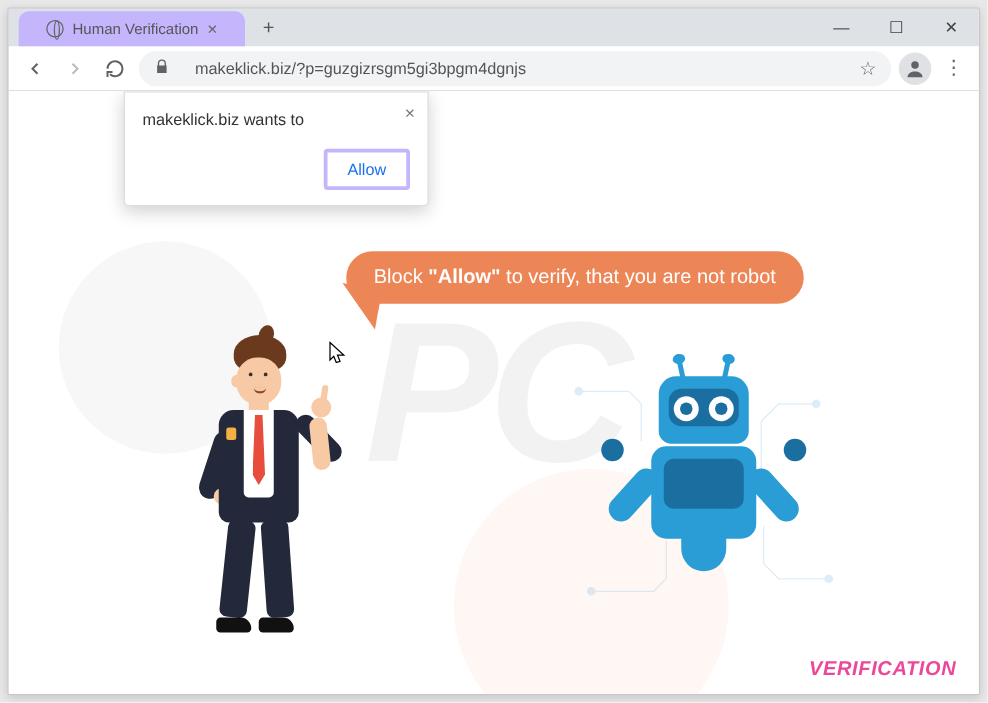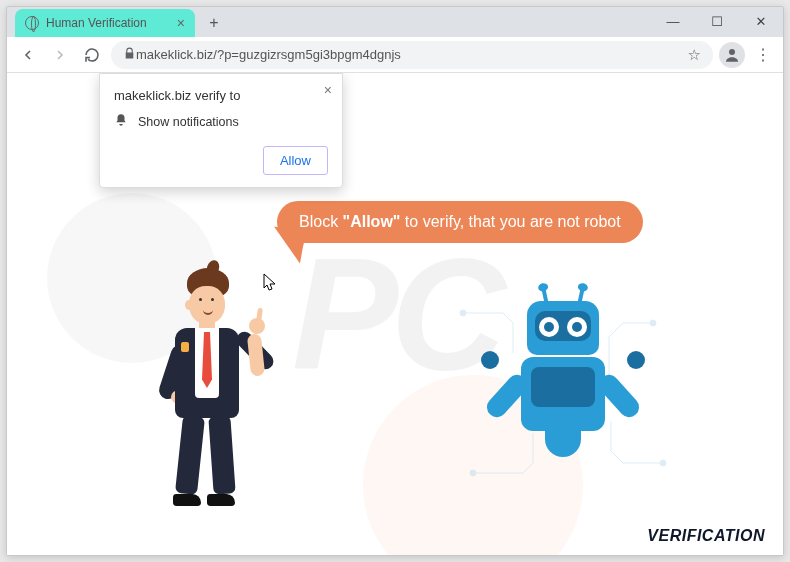--- a/index.html
+++ b/index.html
@@ -1,52 +1,52 @@
 <!DOCTYPE html>
 <html><head>
 <meta charset="utf-8">
 <style>
 * { margin: 0; padding: 0; box-sizing: border-box; font-family: "Segoe UI", Arial, sans-serif; }
 body { width: 790px; height: 562px; background: #e8e8e8; overflow: hidden; position: relative; }
 
 .browser-window { position: absolute; top: 6px; left: 6px; width: 778px; height: 550px; background: #fff; border: 1px solid #c8c8c8; border-radius: 2px; box-shadow: 0 2px 8px rgba(0,0,0,0.15); }
 
 .titlebar { height: 30px; background: #dee1e6; display: flex; align-items: flex-end; position: relative; }
-.tab { height: 28px; background: #5eead4; border-radius: 8px 8px 0 0; margin-left: 8px; padding: 0 10px; display: flex; align-items: center; gap: 7px; font-size: 12px; color: #555; min-width: 180px; }
+.tab { height: 28px; background: #c4b5fd; border-radius: 8px 8px 0 0; margin-left: 8px; padding: 0 22px; display: flex; align-items: center; gap: 7px; font-size: 12px; color: #555; min-width: 180px; }
 .globe { width:14px; height:14px; border:1.3px solid #666; border-radius:50%; position:relative; }
 .globe::after{content:"";position:absolute;top:-1px;left:5px;width:3px;height:14px;border:1.3px solid #666;border-radius:50%;}
 .tab-close { margin-left:auto; font-size:14px; color:#666; cursor:pointer; }
 .newtab { width:22px; height:22px; margin:0 0 3px 8px; display:flex; align-items:center; justify-content:center; color:#555; font-size:16px; cursor:pointer; }
 .win-controls { position:absolute; right:0; top:0; display:flex; }
 .win-btn { width:44px; height:28px; display:flex; align-items:center; justify-content:center; color:#444; font-size:13px; cursor:pointer; }
 
 .toolbar { height:36px; background:#fff; border-bottom:1px solid #e0e0e0; display:flex; align-items:center; padding:0 8px; gap:6px; }
 .nav-icn { width:26px; height:26px; display:flex; align-items:center; justify-content:center; color:#5f6368; border-radius:50%; cursor:pointer; }
 .fwd { color:#bcbcbc !important; }
-.omni { flex:1; height:28px; background:#f1f3f4; border-radius:14px; display:flex; align-items:center; padding:0 12px; gap:0; font-size:13px; color:#555; }
+.omni { flex:1; height:28px; background:#f1f3f4; border-radius:14px; display:flex; align-items:center; padding:0 12px; gap:20px; font-size:13px; color:#555; }
 .lock { color:#5f6368; }
 .star { margin-left:auto; color:#5f6368; font-size:15px; }
 .avatar { width:26px; height:26px; border-radius:50%; background:#dfe1e5; display:flex; align-items:center; justify-content:center; }
 .menu-dots { width:24px; text-align:center; color:#5f6368; font-size:16px; letter-spacing:0; line-height:5px; }
 
 .viewport { position:relative; height:482px; background:#fff; overflow:hidden; }
 
 
 .wm { position:absolute; inset:0; display:flex; align-items:center; justify-content:center; pointer-events:none; }
 .wm-c1 { position:absolute; left:40px; top:120px; width:170px; height:170px; border-radius:50%; background:rgba(0,0,0,0.03); }
 .wm-c2 { position:absolute; right:200px; bottom:-40px; width:220px; height:220px; border-radius:50%; background:rgba(244,122,66,0.06); }
 .wm-text { font-size:160px; font-weight:800; color:rgba(0,0,0,0.05); font-style:italic; letter-spacing:-8px; }
 
 
 .perm { position:absolute; top:0; left:92px; width:244px; background:#fff; border:1px solid #ddd; border-radius:0 0 4px 4px; box-shadow:0 4px 14px rgba(0,0,0,0.18); padding:14px 14px 12px; z-index:10; }
 .perm-title { font-size:13px; color:#333; margin-bottom:10px; }
 .perm-row { display:flex; align-items:center; gap:10px; font-size:12.5px; color:#333; }
 .perm-close { position:absolute; top:8px; right:10px; color:#777; font-size:14px; cursor:pointer; }
 .perm-btns { display:flex; gap:10px; justify-content:flex-end; margin-top:16px; }
-.perm-btn { border:1px solid #c4b5fd; background:#fff; padding:6px 16px; font-size:13px; border-radius:3px; cursor:pointer; }
+.perm-btn { border:3px solid #c4b5fd; background:#fff; padding:6px 16px; font-size:13px; border-radius:3px; cursor:pointer; }
 .allow { color:#1a73e8; }
 
 
 .bubble { position:absolute; top:128px; left:270px; background:#ed8657; color:#fff; padding:12px 22px; border-radius:22px; font-size:16px; }
 .bubble::after { content:""; position:absolute; left:-6px; bottom:-18px; width:0; height:0; border:16px solid transparent; border-top-color:#ed8657; border-right-color:#ed8657; transform:rotate(10deg); }
 
 
 .man { position:absolute; left:130px; top:195px; width:140px; height:260px; }
 .m-hair{position:absolute;top:0;left:50px;width:42px;height:30px;background:#6b3a1e;border-radius:50% 50% 40% 40%;}
 .m-tuft{position:absolute;top:-8px;left:70px;width:12px;height:16px;background:#6b3a1e;border-radius:50% 50% 0 50%;transform:rotate(20deg);}
@@ -85,21 +85,21 @@
 .r-a1{left:70px;transform:rotate(-12deg)}.r-a2{left:106px;transform:rotate(12deg)}
 .r-ant::after{content:"";position:absolute;top:-6px;left:-3px;width:10px;height:8px;background:#2a9dd6;border-radius:50%;}
 .r-body{position:absolute;top:64px;left:48px;width:84px;height:74px;background:#2a9dd6;border-radius:12px;}
 .r-chest{position:absolute;top:74px;left:58px;width:64px;height:40px;background:#1b6fa0;border-radius:8px;}
 .r-arm{position:absolute;top:78px;width:20px;height:50px;background:#2a9dd6;border-radius:10px;}
 .r-ar1{left:24px;transform:rotate(42deg)}.r-ar2{left:136px;transform:rotate(-42deg)}
 .r-hand{position:absolute;top:58px;width:18px;height:18px;background:#1b6fa0;border-radius:50%;}
 .r-h1{left:8px}.r-h2{left:154px}
 .r-base{position:absolute;top:136px;left:72px;width:36px;height:28px;background:#2a9dd6;border-radius:0 0 18px 18px;}
 
-.footer-text{position:absolute;bottom:10px;right:18px;font-size:16px;font-weight:800;color:#0f172a;font-style:italic;letter-spacing:.5px;}
+.footer-text{position:absolute;bottom:10px;right:18px;font-size:16px;font-weight:800;color:#ec4899;font-style:italic;letter-spacing:.5px;}
 
 .cursor{position:absolute;top:200px;left:256px;font-size:14px;color:#000;z-index:20;}
 </style>
 </head>
 <body>
 
 <div class="browser-window">
 
   <div class="titlebar">
     <div class="tab">
@@ -150,27 +150,21 @@
 
   <div class="viewport">
     <div class="wm">
       <div class="wm-c1"></div>
         <div class="wm-c2"></div>
       <div class="wm-text">PC</div>
     </div>
 
     <div class="perm">
       <div class="perm-close">×</div>
-      <div class="perm-title">makeklick.biz verify to</div>
-      <div class="perm-row">
-        <span><svg width="14" height="14" viewBox="0 0 24 24" fill="#555">
-              <path d="M12 2a6 6 0 0 0-6 6v5l-2 3h16l-2-3V8a6 6 0 0 0-6-6zm0 20a3 3 0 0 0 3-3H9a3 3 0 0 0 3 3z"></path>
-            </svg></span>
-        <span>Show notifications</span>
-      </div>
+      <div class="perm-title">makeklick.biz wants to</div>
       <div class="perm-btns">
         <button class="perm-btn allow">Allow</button>
       </div>
     </div>
 
     <div class="bubble">
       <span>Block </span><b>"Allow"</b><span> to verify, that you are not robot</span>
     </div>
 
     <div class="man">

